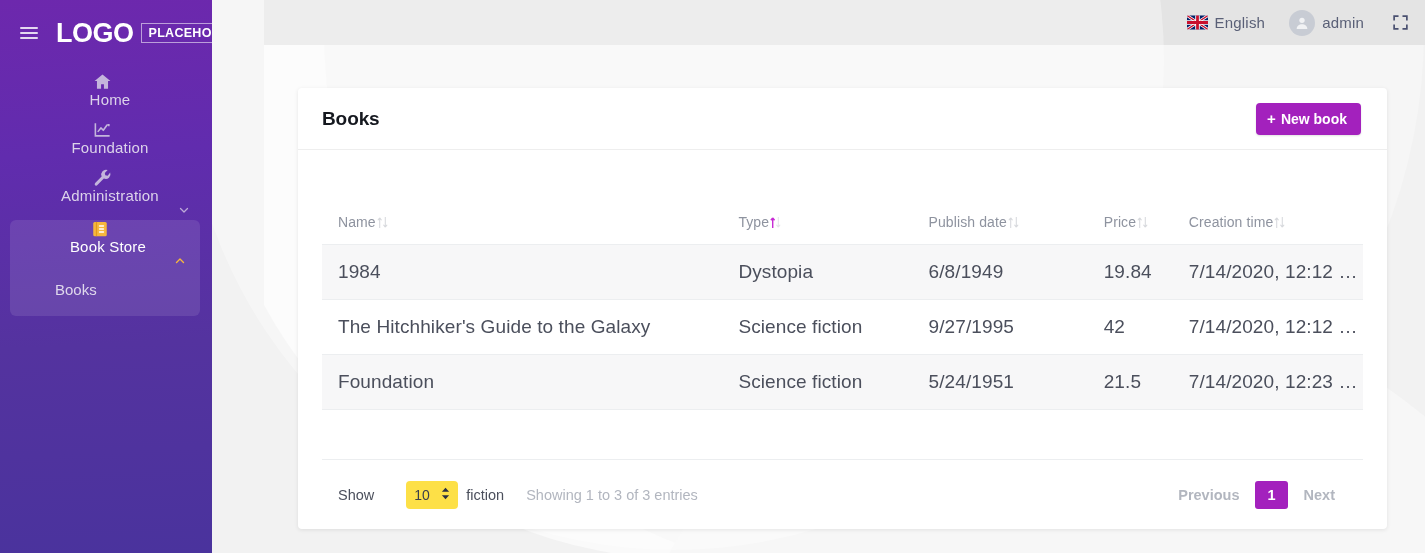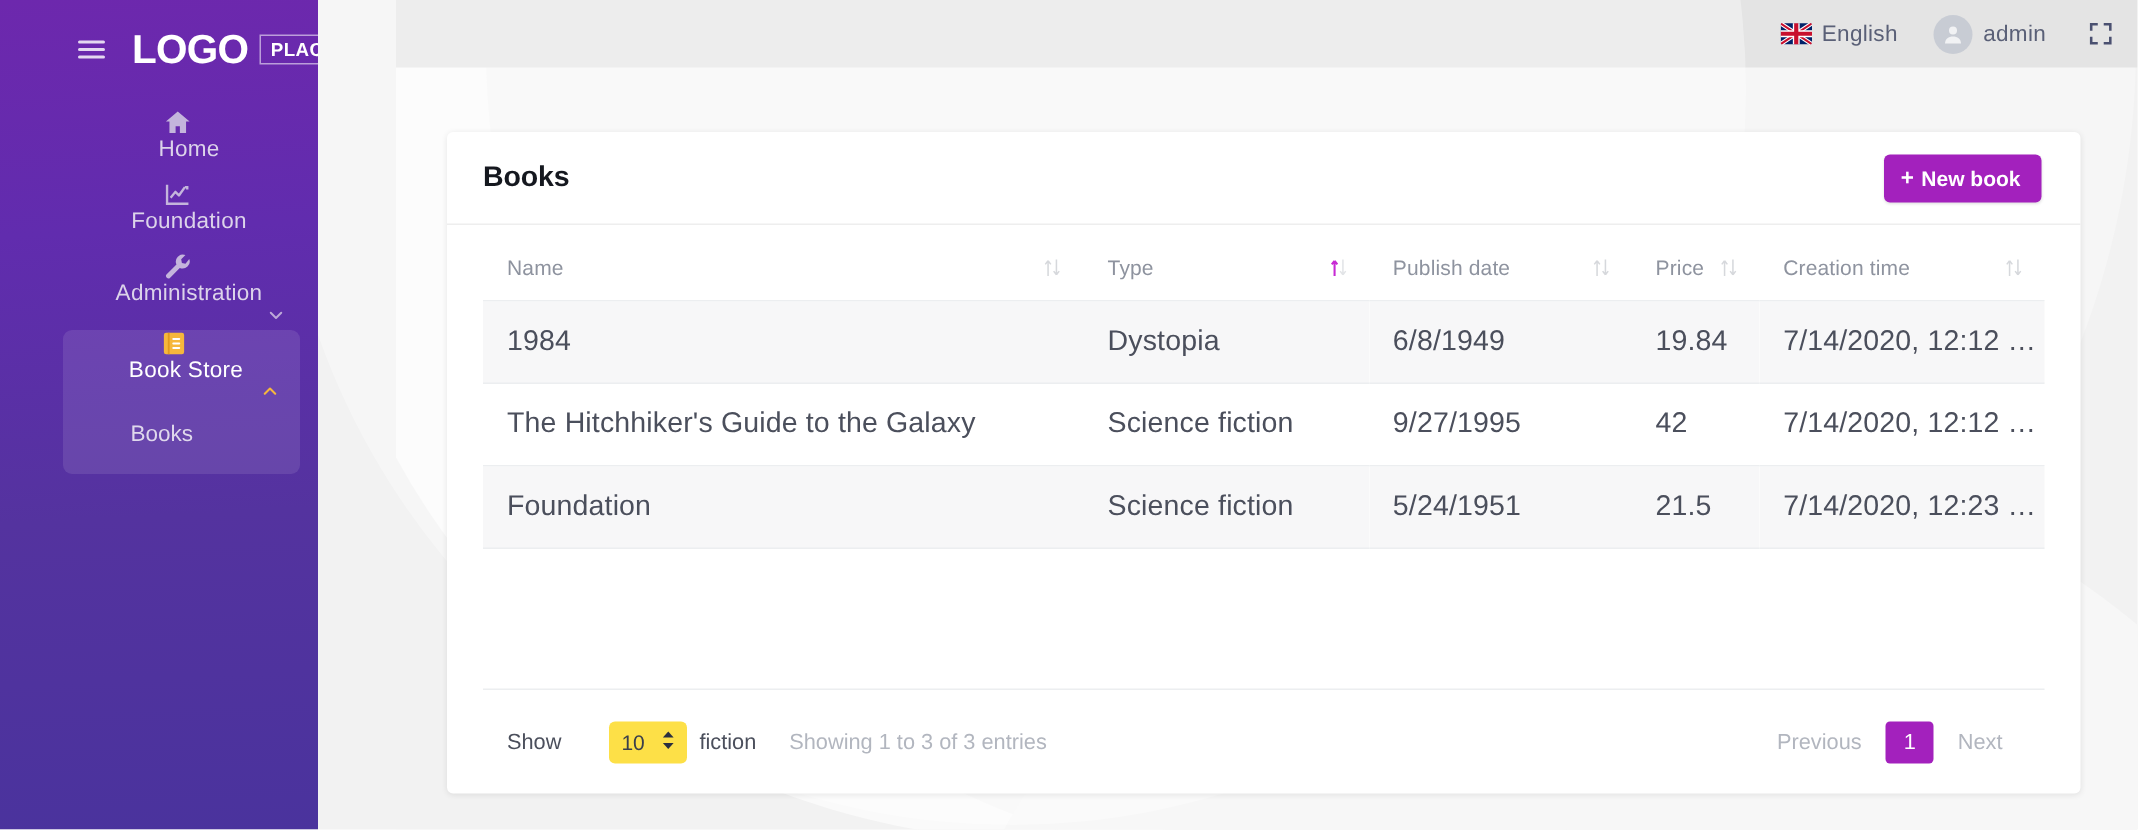--- a/index.html
+++ b/index.html
@@ -92,21 +92,20 @@
   .fullscreen-icon { margin-left: 28px; display:flex; align-items:center; }
 
   
   .sidebar {
     position: absolute;
     left: 0; top: 0;
     width: 212px; height: 553px;
     background: linear-gradient(177deg, #6d28ad 0%, #612cae 28%, #54339f 62%, #4a339d 100%);
     z-index: 10;
     overflow: hidden;
-    padding-left: 32px;
   }
   .sidebar-header {
     height: 66px;
     display: flex;
     align-items: center;
     padding-left: 20px;
     gap: 18px;
   }
   .hamburger {
     display: flex; flex-direction: column; gap: 3px; cursor: pointer;
@@ -226,21 +225,21 @@
     text-align: left;
     font-size: 14px;
     font-weight: 400;
     color: #8e939f;
     padding: 20px 0 14px 16px;
     border-bottom: 1px solid #eceef0;
     position: relative;
     cursor: pointer;
     letter-spacing: .1px;
   }
-  th .th-inner { display: flex; align-items: center; justify-content: space-between; padding-right: 14px; }
+  th .th-inner { display: flex; align-items: center; padding-right: 14px; margin-top: 44px; }
   tbody td {
     font-size: 19px;
     color: #4b4f5c;
     padding: 16px 0 16px 16px;
     border-bottom: 1px solid #eceef0;
     letter-spacing: .1px;
     overflow: hidden;
     text-overflow: ellipsis;
     white-space: nowrap;
   }
@@ -277,21 +276,21 @@
     display: flex;
     gap: 10px;
     cursor: pointer;
     min-width: 52px;
     justify-content: space-between;
     font-family: "Liberation Sans", sans-serif;
     margin-left: 24px;
   }
   .spinner-arrows { display: flex; flex-direction: column; gap: 2px; line-height: 0; }
   .showing-text { font-size: 14.5px; color: #b2b6bf; }
-  .foot-right { display: flex; gap: 4px; padding-right: 16px; }
+  .foot-right { display: flex; gap: 4px; padding-right: 16px; font-weight: bold; }
   .page-link {
     font-size: 14.5px;
     color: #b2b6bf;
     padding: 6px 12px;
     cursor: pointer;
     border-radius: 3px;
   }
   .page-num {
     background: #a321bd;
     color: #ffffff;

